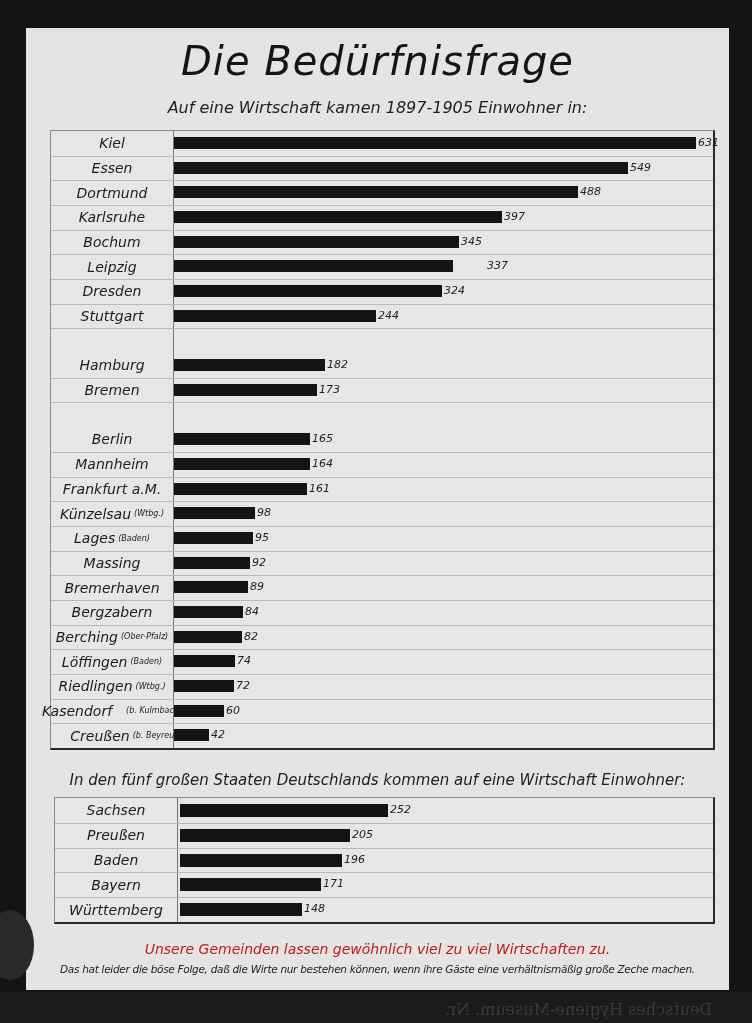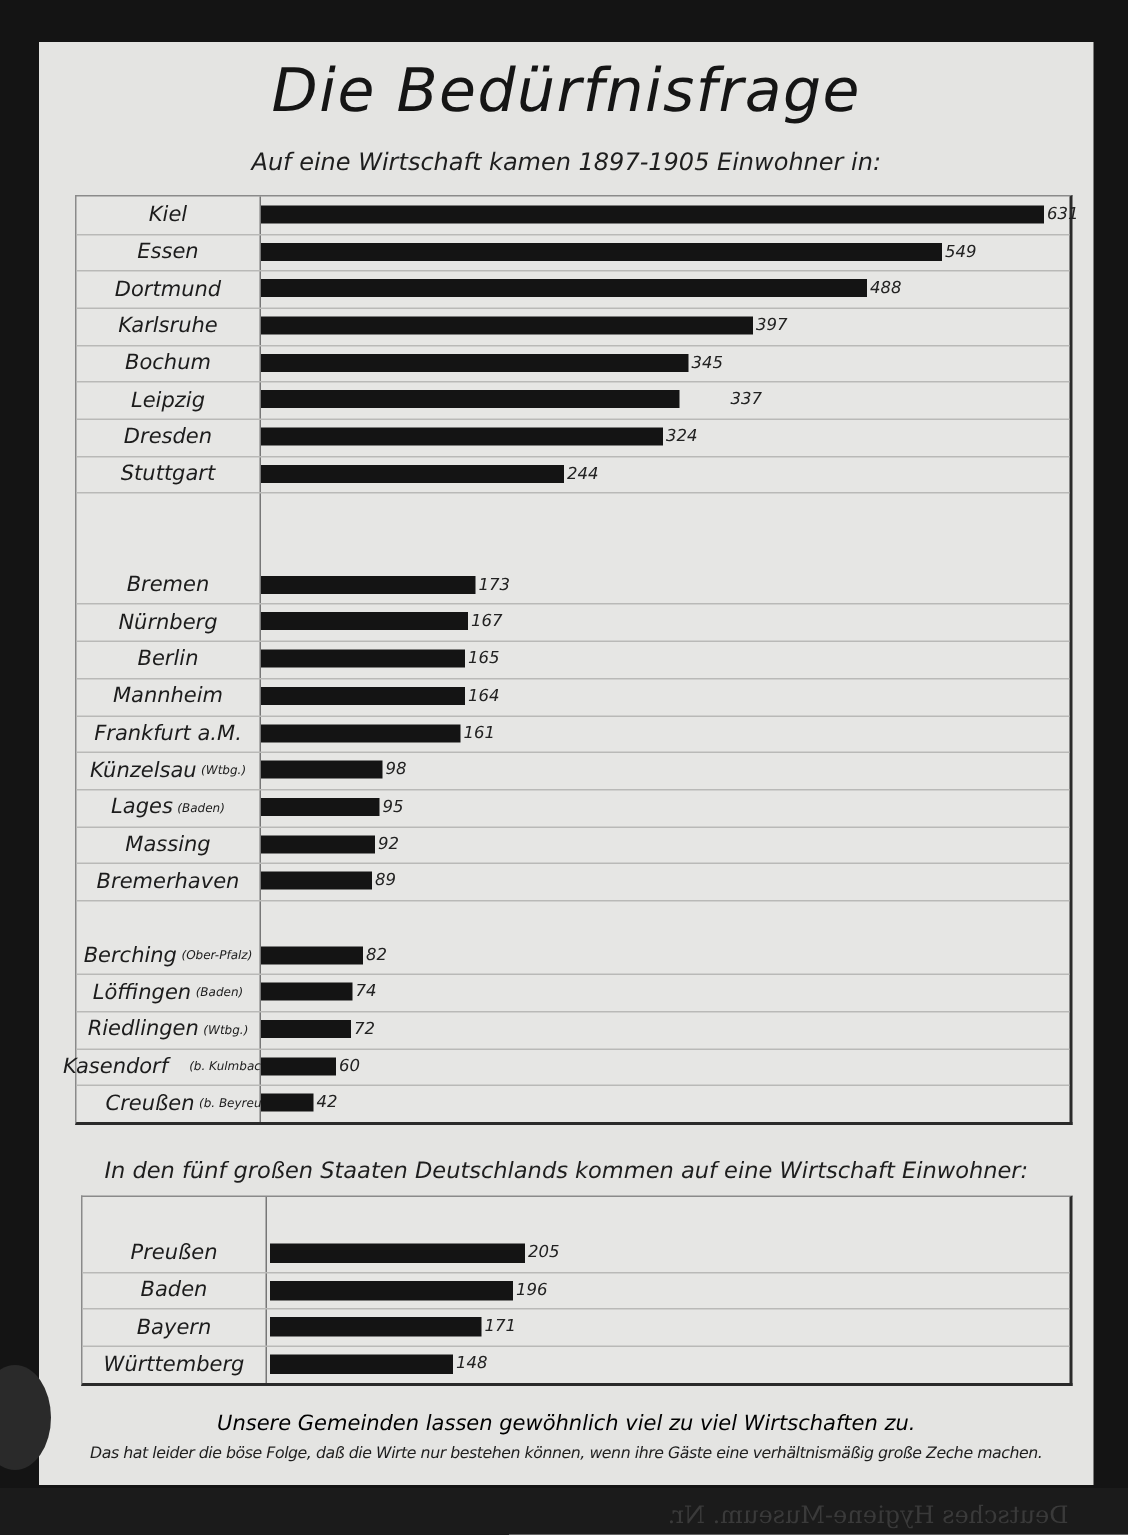--- a/index.html
+++ b/index.html
@@ -32,21 +32,21 @@
     position:absolute; left:0; top:0; height:100%; display:flex; align-items:center; justify-content:center;
     font-style:italic; font-size:14px; color:#1c1c1c; white-space:nowrap;
   }
   .row .lbl small { font-size:8px; margin-left:3px; }
   .row .bar { position:absolute; background:#141414; }
   .row .val {
     position:absolute; font-style:italic; font-size:11px; color:#222; white-space:nowrap;
   }
   .note1 {
     position:absolute; left:0; width:100%; top:913px; text-align:center;
-    font-size:14px; font-style:italic; color:#000000;
+    font-size:14px; font-style:italic; color:#b91c1c;
   }
   .note2 {
     position:absolute; left:0; width:100%; top:935px; text-align:center;
     font-size:10.5px; font-style:italic; color:#1e1e1e; letter-spacing:-0.3px; white-space:nowrap;
   }
   .section2 {
     position:absolute; left:0; width:100%; top:743px; text-align:center;
     font-size:15px; font-style:italic; color:#1e1e1e;
   }
   .bottom-strip {
@@ -119,34 +119,34 @@
         <div class="bar" style="left: 123px; width: 268px; height: 12px; top: 6px;"></div>
         <div class="val" style="left: 393px; top: 5px;">324</div>
       </div>
       <div class="row" style="top: 172.76px; height: 24.68px;">
         <div class="lbl" style="width: 122px;">
           <span>Stuttgart</span>
         </div>
         <div class="bar" style="left: 123px; width: 202px; height: 12px; top: 6px;"></div>
         <div class="val" style="left: 327px; top: 5px;">244</div>
       </div>
+      <div class="row" style="top: 222.12px; height: 24.68px;">
+        <div class="lbl" style="width: 122px;">
+          <span>Hamburg</span>
+        </div>
+        <div class="bar" style="left: 123px; width: 151px; height: 12px; top: 6px;"></div>
+        <div class="val" style="left: 276px; top: 5px;">182</div>
+      </div>
       <div class="row" style="top: 246.8px; height: 24.68px;">
         <div class="lbl" style="width: 122px;">
           <span>Bremen</span>
         </div>
         <div class="bar" style="left: 123px; width: 143px; height: 12px; top: 6px;"></div>
         <div class="val" style="left: 268px; top: 5px;">173</div>
       </div>
-      <div class="row" style="top: 271.48px; height: 24.68px;">
-        <div class="lbl" style="width: 122px;">
-          <span>Nürnberg</span>
-        </div>
-        <div class="bar" style="left: 123px; width: 138px; height: 12px; top: 6px;"></div>
-        <div class="val" style="left: 263px; top: 5px;">167</div>
-      </div>
       <div class="row" style="top: 296.16px; height: 24.68px;">
         <div class="lbl" style="width: 122px;">
           <span>Berlin</span>
         </div>
         <div class="bar" style="left: 123px; width: 136px; height: 12px; top: 6px;"></div>
         <div class="val" style="left: 261px; top: 5px;">165</div>
       </div>
       <div class="row" style="top: 320.84px; height: 24.68px;">
         <div class="lbl" style="width: 122px;">
           <span>Mannheim</span>
@@ -183,20 +183,27 @@
         </div>
         <div class="bar" style="left: 123px; width: 76px; height: 12px; top: 6px;"></div>
         <div class="val" style="left: 201px; top: 5px;">92</div>
       </div>
       <div class="row" style="top: 444.24px; height: 24.68px;">
         <div class="lbl" style="width: 122px;">
           <span>Bremerhaven</span>
         </div>
         <div class="bar" style="left: 123px; width: 74px; height: 12px; top: 6px;"></div>
         <div class="val" style="left: 199px; top: 5px;">89</div>
+      </div>
+      <div class="row" style="top: 468.92px; height: 24.68px;">
+        <div class="lbl" style="width: 122px;">
+          <span>Bergzabern</span>
+        </div>
+        <div class="bar" style="left: 123px; width: 69px; height: 12px; top: 6px;"></div>
+        <div class="val" style="left: 194px; top: 5px;">84</div>
       </div>
       <div class="row" style="top: 493.6px; height: 24.68px;">
         <div class="lbl" style="width: 122px;">
           <span>Berching</span>
           <small>(Ober-Pfalz)</small>
         </div>
         <div class="bar" style="left: 123px; width: 68px; height: 12px; top: 6px;"></div>
         <div class="val" style="left: 193px; top: 5px;">82</div>
       </div>
       <div class="row" style="top: 518.28px; height: 24.68px;">
@@ -230,20 +237,27 @@
         </div>
         <div class="bar" style="left: 123px; width: 35px; height: 12px; top: 6px;"></div>
         <div class="val" style="left: 160px; top: 5px;">42</div>
       </div>
     </div>
 
   <div class="section2">In den fünf großen Staaten Deutschlands kommen auf eine Wirtschaft Einwohner:</div>
 
   <div class="panel" id="panel2" style="left:28px; top:769px; width:658px; height:124px;">
     <div class="divider" style="left:122px;"></div>
+  <div class="row" style="top: 0px; height: 24.8px;">
+        <div class="lbl" style="width: 122px;">
+          <span>Sachsen</span>
+        </div>
+        <div class="bar" style="left: 125px; width: 208px; height: 13px; top: 6px;"></div>
+        <div class="val" style="left: 335px; top: 5px;">252</div>
+      </div>
       <div class="row" style="top: 24.8px; height: 24.8px;">
         <div class="lbl" style="width: 122px;">
           <span>Preußen</span>
         </div>
         <div class="bar" style="left: 125px; width: 170px; height: 13px; top: 6px;"></div>
         <div class="val" style="left: 297px; top: 5px;">205</div>
       </div>
       <div class="row" style="top: 49.6px; height: 24.8px;">
         <div class="lbl" style="width: 122px;">
           <span>Baden</span>

